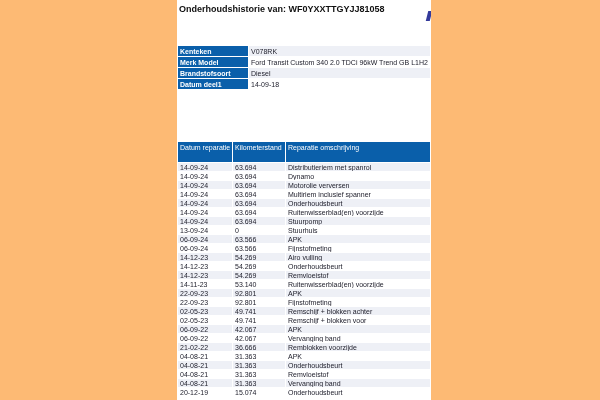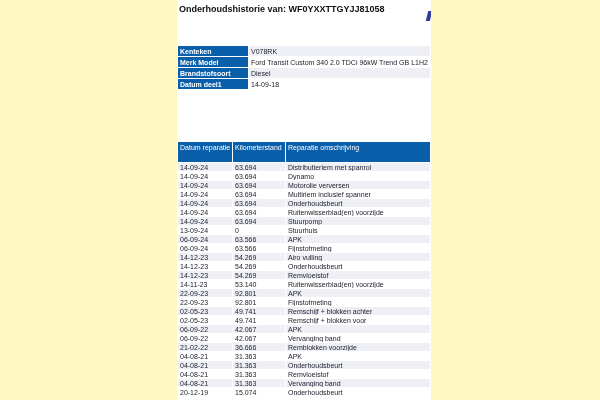--- a/index.html
+++ b/index.html
@@ -1,19 +1,19 @@
 <!DOCTYPE html>
 <html><head>
 <meta charset="utf-8">
 <style>
   * { margin: 0; padding: 0; box-sizing: border-box; }
   html, body { width: 600px; height: 400px; overflow: hidden; }
   body { background: #000; font-family: "Liberation Sans", sans-serif; position: relative; }
 
-  .stage { position: absolute; top: 0; left: 0; width: 600px; height: 400px; background: #fef9c3; }
+  .stage { position: absolute; top: 0; left: 0; width: 600px; height: 400px; background: #fdba74; }
 
   .doc {
     position: absolute; left: 177px; top: 0; width: 254px; height: 400px;
     background: #fff; overflow: hidden;
   }
 
   .page-title {
     position: absolute; left: 2px; top: 4px;
     font-size: 9px; font-weight: bold; color: #111; letter-spacing: 0;
     white-space: nowrap;

